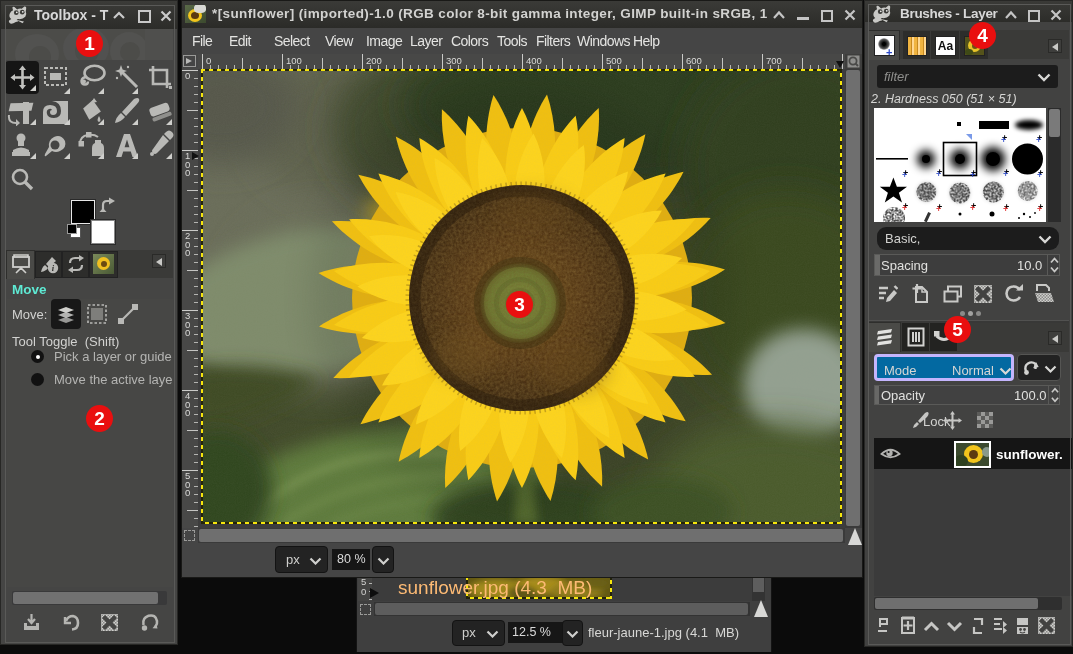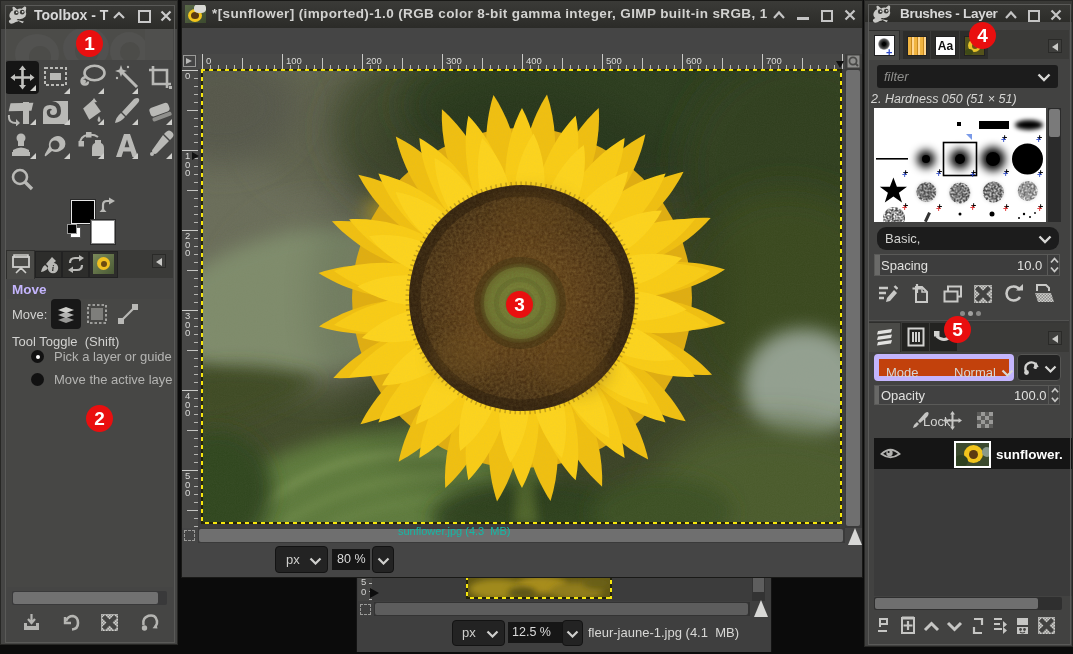--- a/index.html
+++ b/index.html
@@ -198,21 +198,21 @@
     </svg>
     <div class="abs" style="left:88px;top:250px;width:29px;height:27px;background:#2d2d2b;border:1px solid #222;box-sizing:border-box;"></div>
     <div class="abs" style="left:92px;top:253px;width:21px;height:20px;background:linear-gradient(135deg,#7a8a5a,#4a5a35);overflow:hidden;">
       <div class="abs" style="left:4px;top:3px;width:13px;height:13px;border-radius:50%;background:#f0c020;"></div>
       <div class="abs" style="left:8px;top:7px;width:6px;height:6px;border-radius:50%;background:#6a4a12;"></div>
     </div>
     <div class="abs" style="left:151px;top:253px;width:14px;height:14px;background:#3e3e3c;border:1px solid #2a2a28;box-sizing:border-box;">
       <div class="abs" style="left:3px;top:3px;width:0;height:0;border-right:6px solid #c9c9c6;border-top:4px solid transparent;border-bottom:4px solid transparent;"></div>
     </div>
 
-    <div class="abs" style="left:11px;top:281px;font-size:13.5px;font-weight:bold;color:#c4b5fd;">Move</div>
+    <div class="abs" style="left:11px;top:281px;font-size:13.5px;font-weight:bold;color:#5eead4;">Move</div>
     <div class="abs" style="left:6px;top:298px;width:166px;height:288px;background:#474745;"></div>
     <div class="abs" style="left:11px;top:306px;font-size:13px;color:#d2d2d0;">Move:</div>
     <div class="abs" style="left:50px;top:298px;width:30px;height:30px;background:#181818;border-radius:4px;"></div>
     <svg class="abs" style="left:55px;top:303px;" width="20" height="20" viewBox="0 0 20 20">
       <path d="M2 6 L10 3 L18 6 L10 9 Z" fill="#cfcfcc"></path>
       <path d="M2 11 L10 8 L18 11 L10 14 Z" fill="#cfcfcc" opacity="0.85"></path>
       <path d="M2 16 L10 13 L18 16 L10 19 Z" fill="#cfcfcc" opacity="0.7"></path>
     </svg>
     <svg class="abs" style="left:86px;top:303px;" width="20" height="20" viewBox="0 0 20 20">
       <rect x="1" y="1" width="18" height="18" fill="none" stroke="#b9b9b6" stroke-width="1.6" stroke-dasharray="2.5 2"></rect>
@@ -275,20 +275,33 @@
     <svg class="abs" style="left:591px;top:10px" width="14" height="10" viewBox="0 0 14 10">
         <path d="M2 8 L7 2.5 L12 8" stroke="#c4c4c4" stroke-width="2.2" fill="none"></path>
       </svg>
     <div class="abs" style="left:616px;top:17px;width:12px;height:2.5px;background:#c4c4c4;"></div>
     <div class="abs" style="left:640px;top:10px;width:8px;height:8px;border:2px solid #c4c4c4;"></div>
     <svg class="abs" style="left:663px;top:9px" width="12" height="12" viewBox="0 0 12 12">
         <path d="M1.5 1.5 L10.5 10.5 M10.5 1.5 L1.5 10.5" stroke="#c4c4c4" stroke-width="2.2"></path>
       </svg>
   </div>
 
+  <div class="abs" style="left:0;top:28px;width:682px;height:26px;background:#454545;font-size:14px;letter-spacing:-0.55px;color:#e4e4e2;">
+    <span class="abs" style="left:11px;top:5px;">File</span>
+    <span class="abs" style="left:48px;top:5px;">Edit</span>
+    <span class="abs" style="left:93px;top:5px;">Select</span>
+    <span class="abs" style="left:144px;top:5px;">View</span>
+    <span class="abs" style="left:185px;top:5px;">Image</span>
+    <span class="abs" style="left:229px;top:5px;">Layer</span>
+    <span class="abs" style="left:270px;top:5px;">Colors</span>
+    <span class="abs" style="left:316px;top:5px;">Tools</span>
+    <span class="abs" style="left:355px;top:5px;">Filters</span>
+    <span class="abs" style="left:396px;top:5px;">Windows</span>
+    <span class="abs" style="left:452px;top:5px;">Help</span>
+  </div>
 
   <div class="abs" style="left:1px;top:54px;width:16px;height:15px;background:#454545;">
     <div class="abs" style="left:1px;top:1px;width:11px;height:10px;border:1px solid #9a9a98;">
       <div class="abs" style="left:2px;top:1.5px;width:0;height:0;border-left:6px solid #b8b8b6;border-top:3.5px solid transparent;border-bottom:3.5px solid transparent;"></div>
     </div>
   </div>
   <div id="main-rulers">
 
     <div class="abs" style="left:17px;top:54px;width:647px;height:15px;background:#484847;overflow:hidden;">
       <div class="abs" style="left:0;top:11px;width:647px;height:4px;background:repeating-linear-gradient(90deg,#b4b4b2 0,#b4b4b2 1px,transparent 1px,transparent 8px);background-position:4px 0;"></div>
@@ -514,21 +527,21 @@
         </svg>
     </div>
     <div class="abs" style="left:151px;top:549px;width:38px;height:21px;background:#161616;">
       <span class="abs" style="left:5px;top:3px;font-size:12.5px;color:#dadada;">80 %</span>
     </div>
     <div class="abs" style="left:191px;top:546px;width:22px;height:27px;background:#232323;border:1px solid #131313;border-radius:4px;box-sizing:border-box;">
       <svg class="abs" style="left:4px;top:10px" width="13" height="8" viewBox="0 0 13 8">
           <path d="M1.5 1.5 L6.5 6.5 L11.5 1.5" stroke="#cfcfcd" stroke-width="2.2" fill="none"></path>
         </svg>
     </div>
-    <div class="abs" style="left:217px;top:525px;font-size:11px;color:#14b8a6;">sunflower.jpg (4.3&nbsp; MB)</div>
+    <div class="abs" style="left:217px;top:577px;font-size:19px;color:#fdba74;">sunflower.jpg (4.3&nbsp; MB)</div>
   </div>
   <div class="abs" style="left:0;top:0;width:682px;height:578px;border:1px solid #191917;box-sizing:border-box;pointer-events:none;"></div>
 </div>
 
 <div class="abs" id="secwin" style="left:356px;top:575px;width:416px;height:77px;background:#3f3f3f;z-index:5;">
 
   <div class="abs" style="left:2px;top:0;width:14px;height:26px;background:#444443;">
     <div class="abs" style="left:3px;top:2px;font-size:9.5px;color:#d4d4d2;line-height:10px;">5<br>0</div>
     <div class="abs" style="left:11px;top:0;width:3px;height:26px;background:repeating-linear-gradient(180deg,#b4b4b2 0,#b4b4b2 1px,transparent 1px,transparent 8px);"></div>
   </div>
@@ -798,21 +811,21 @@
     <svg class="abs" style="left:69px;top:328px;" width="22" height="17" viewBox="0 0 22 17">
       <path d="M3.5 8 Q11 15 18.5 8" fill="none" stroke="#d2d2d0" stroke-width="2.8"></path>
       <rect x="1" y="3" width="5.5" height="5.5" fill="#d2d2d0"></rect>
       <rect x="15.5" y="3" width="5.5" height="5.5" fill="#d2d2d0"></rect>
     </svg>
     <div class="badge" style="left:80px;top:316px;">5</div>
     <div class="abs" style="left:184px;top:331px;width:14px;height:14px;background:#3e3e3c;border:1px solid #2a2a28;box-sizing:border-box;">
       <div class="abs" style="left:3px;top:3px;width:0;height:0;border-right:6px solid #c9c9c6;border-top:4px solid transparent;border-bottom:4px solid transparent;"></div>
     </div>
 
-    <div class="abs" style="left:10px;top:354px;width:140px;height:27px;background:#c2410c;border:5px solid #c4b5fd;border-radius:4px;box-sizing:border-box;">
+    <div class="abs" style="left:10px;top:354px;width:140px;height:27px;background:#0369a1;border:3px solid #c4b5fd;border-radius:4px;box-sizing:border-box;">
       <span class="abs" style="left:7px;top:6px;font-size:13px;color:#d6d6d4;">Mode</span>
       <span class="abs" style="left:75px;top:6px;font-size:13px;color:#d6d6d4;">Normal</span>
       <svg class="abs" style="left:122px;top:10px" width="13" height="9" viewBox="0 0 13 9">
           <path d="M1.5 1.5 L6.5 6.5 L11.5 1.5" stroke="#d8d8d6" stroke-width="2.2" fill="none"></path>
         </svg>
     </div>
     <div class="abs" style="left:153px;top:354px;width:44px;height:27px;background:#222;border:1px solid #555553;border-radius:4px;box-sizing:border-box;">
       <svg class="abs" style="left:4px;top:4px;" width="17" height="17" viewBox="0 0 17 17">
         <path d="M4 12 Q2 7 6 4.5 Q10 2 13.5 5 L13.5 10" fill="none" stroke="#d2d2d0" stroke-width="2.4"></path>
         <path d="M13.5 3 L10 7.5 L17 7.5 Z" fill="#d2d2d0" transform="rotate(115 13.5 6.5)"></path>

